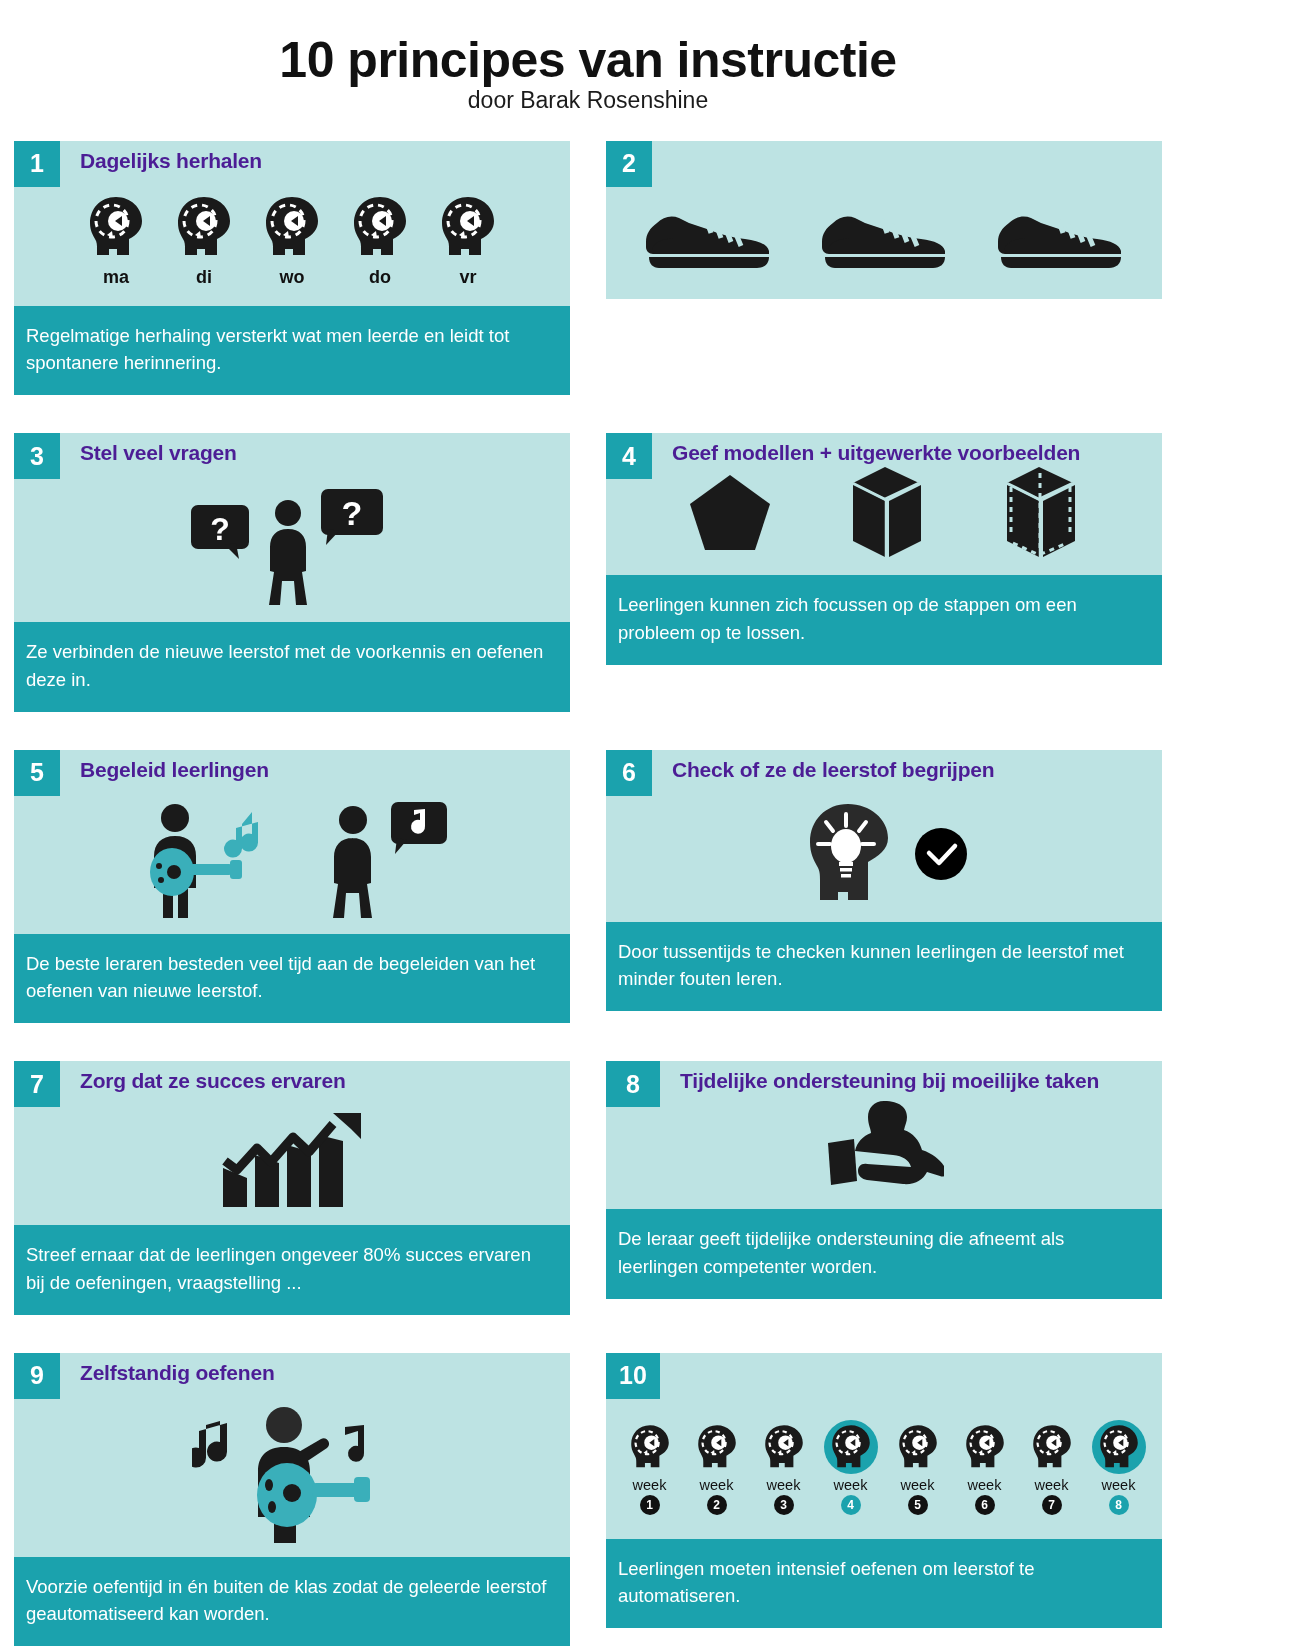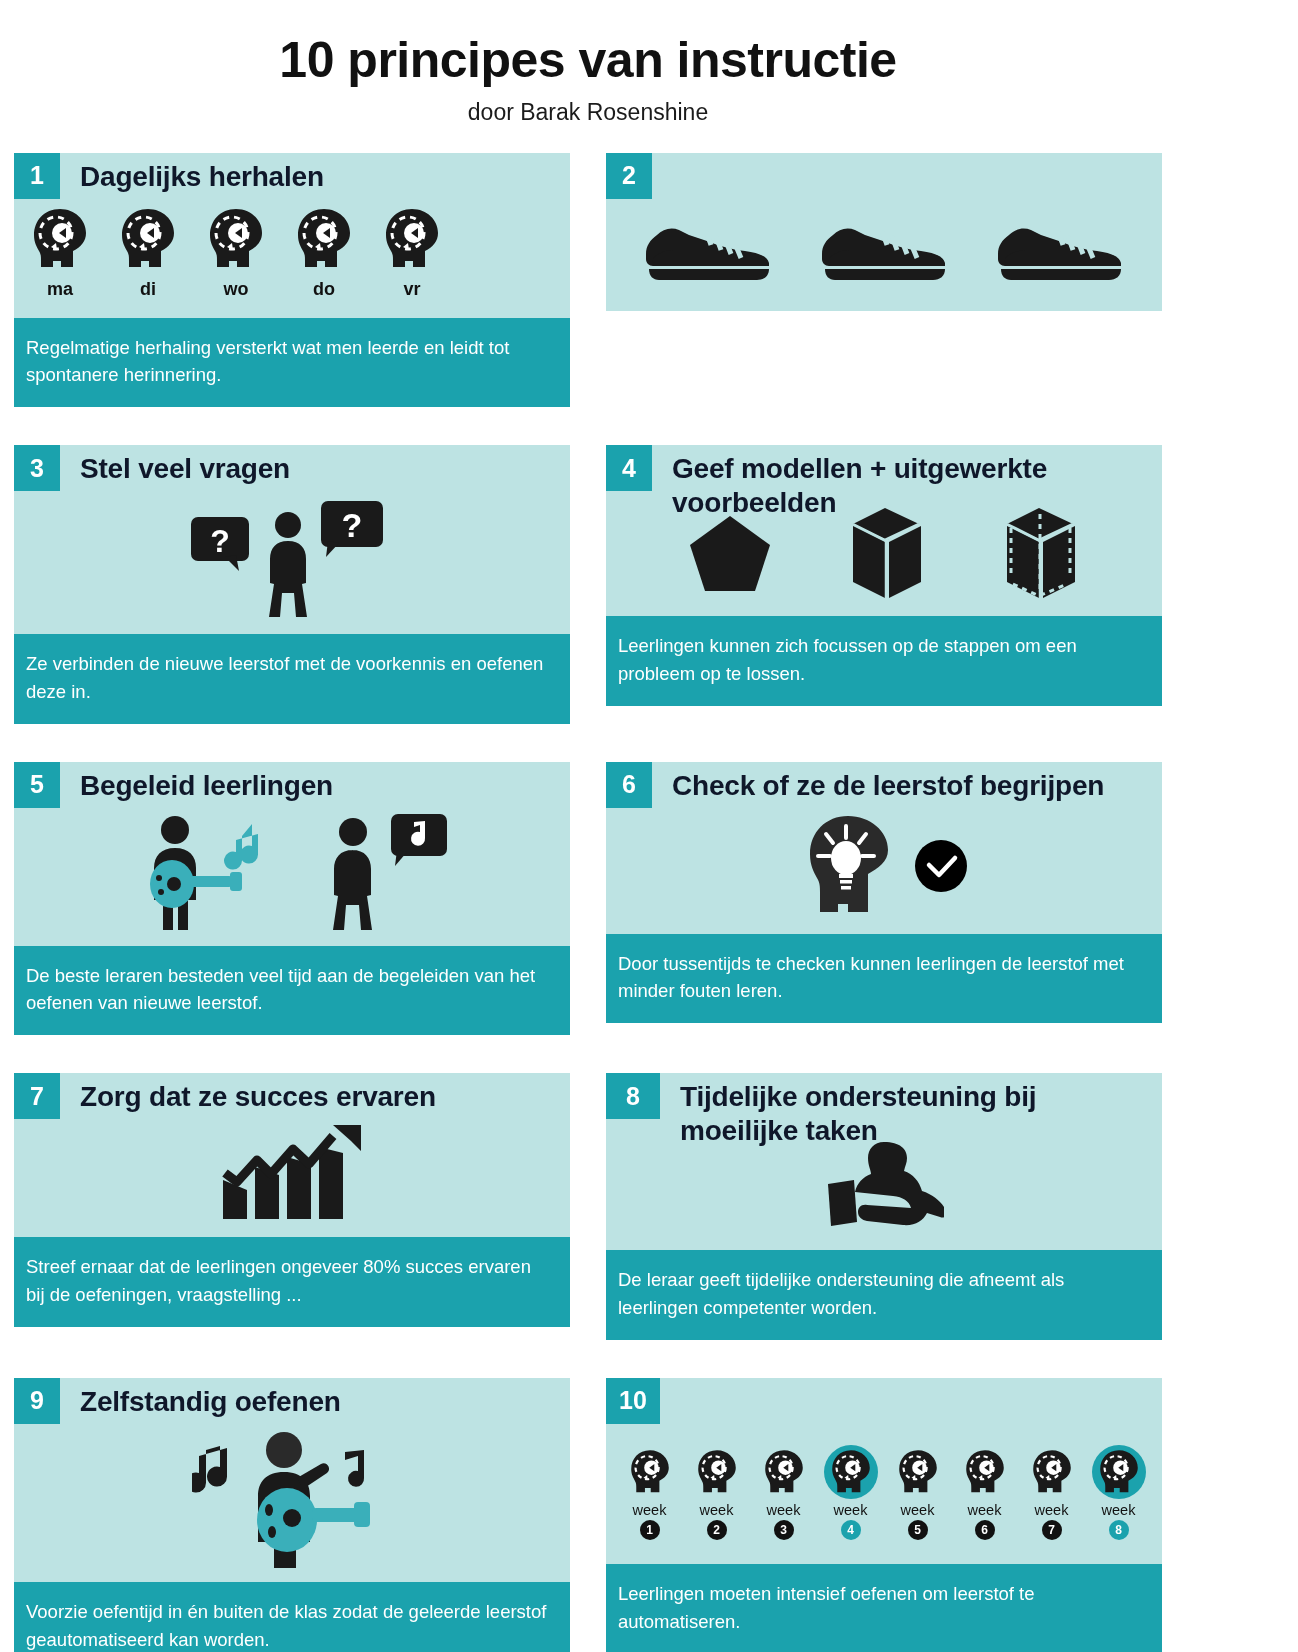--- a/index.html
+++ b/index.html
@@ -15,21 +15,20 @@
   
   .header { padding-top: 34px; text-align: center; }
   .title {
     font-size: 50px;
     font-weight: 700;
     letter-spacing: -0.5px;
     color: #111111;
     line-height: 1.05;
   }
   .subtitle {
-    margin-top: 12px;
     font-size: 23px;
     font-weight: 400;
     color: #1b1b1b;
   }
 
   
   .grid {
     margin: 27px auto 0 auto;
     width: 1148px;
     display: grid;
@@ -54,23 +53,23 @@
     width: 46px;
     min-width: 46px;
     height: 46px;
     display: flex;
     align-items: center;
     justify-content: center;
     line-height: 1;
   }
   .badge.wide { width: 54px; min-width: 54px; }
   .card-title {
-    font-size: 28px;
+    font-size: 21px;
     font-weight: 700;
-    color: #0f172a;
+    color: #4c1d95;
     padding: 7px 10px 0 20px;
     line-height: 1.22;
     letter-spacing: -0.2px;
   }
   .icon-area {
     flex: 1;
     display: flex;
     align-items: center;
     justify-content: center;
     gap: 18px;
@@ -79,21 +78,21 @@
   }
   .card-caption {
     background: #1ba2ad;
     color: #ffffff;
     font-size: 18.5px;
     line-height: 1.5;
     padding: 16px 16px 18px 12px;
   }
 
   
-  .day-strip { display: flex; gap: 20px; width: 100%; padding-bottom: 4px; }
+  .day-strip { display: flex; justify-content: center; gap: 20px; width: 100%; padding-bottom: 4px; }
   .day-item { display: flex; flex-direction: column; align-items: center; }
   .day-label { font-size: 18px; font-weight: 700; color: #111; margin-top: 4px; }
 
   
   .week-strip { display:flex; justify-content:center; gap:4px; width:100%; }
   .week-item { display:flex; flex-direction:column; align-items:center; width:64px; }
   .week-head-wrap { position: relative; width:60px; height:56px; display:flex; align-items:center; justify-content:center; }
   .week-hl {
     position:absolute; width:54px; height:54px; border-radius:50%;
     background:#1ba2ad; left:3px; top:1px;

